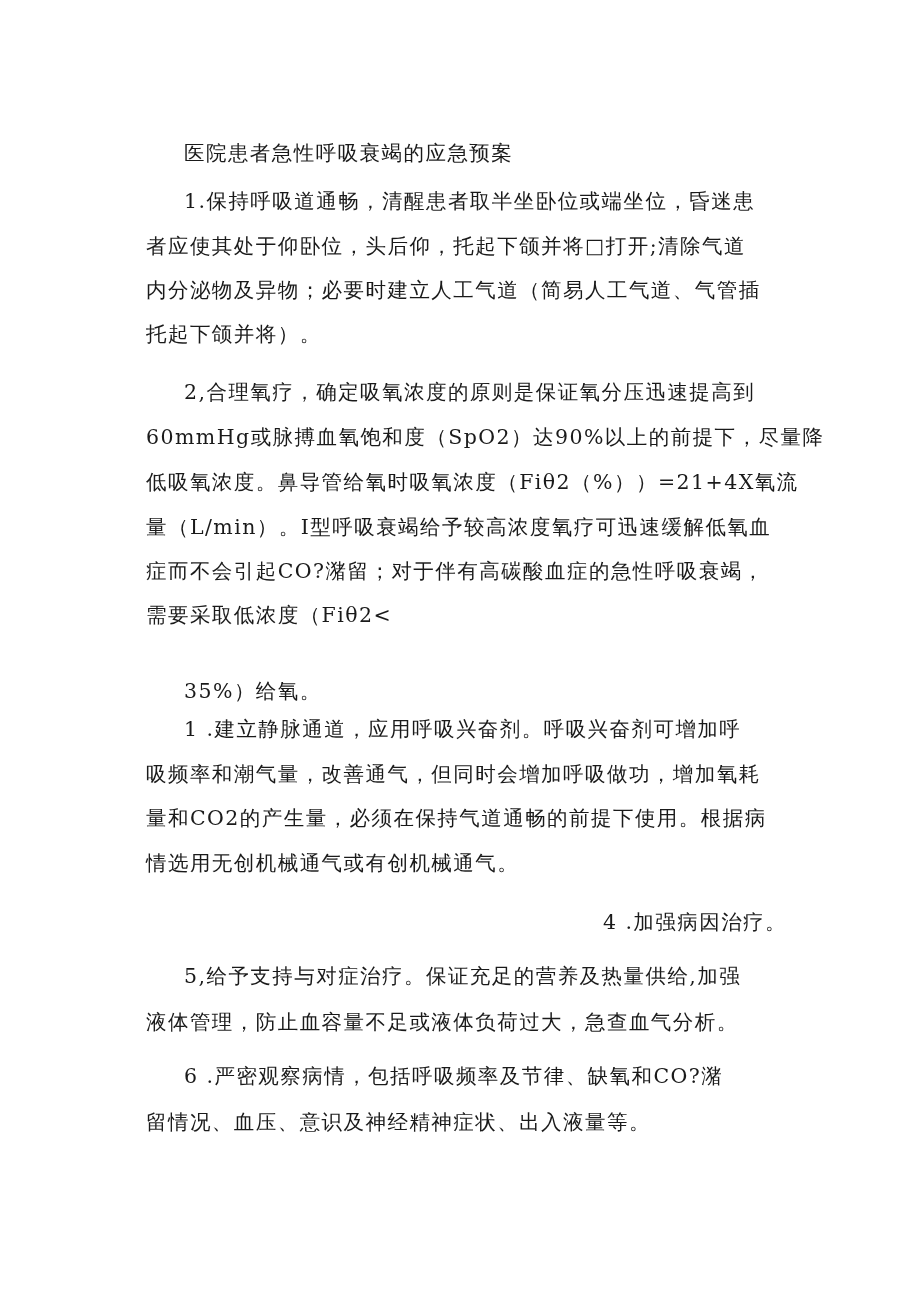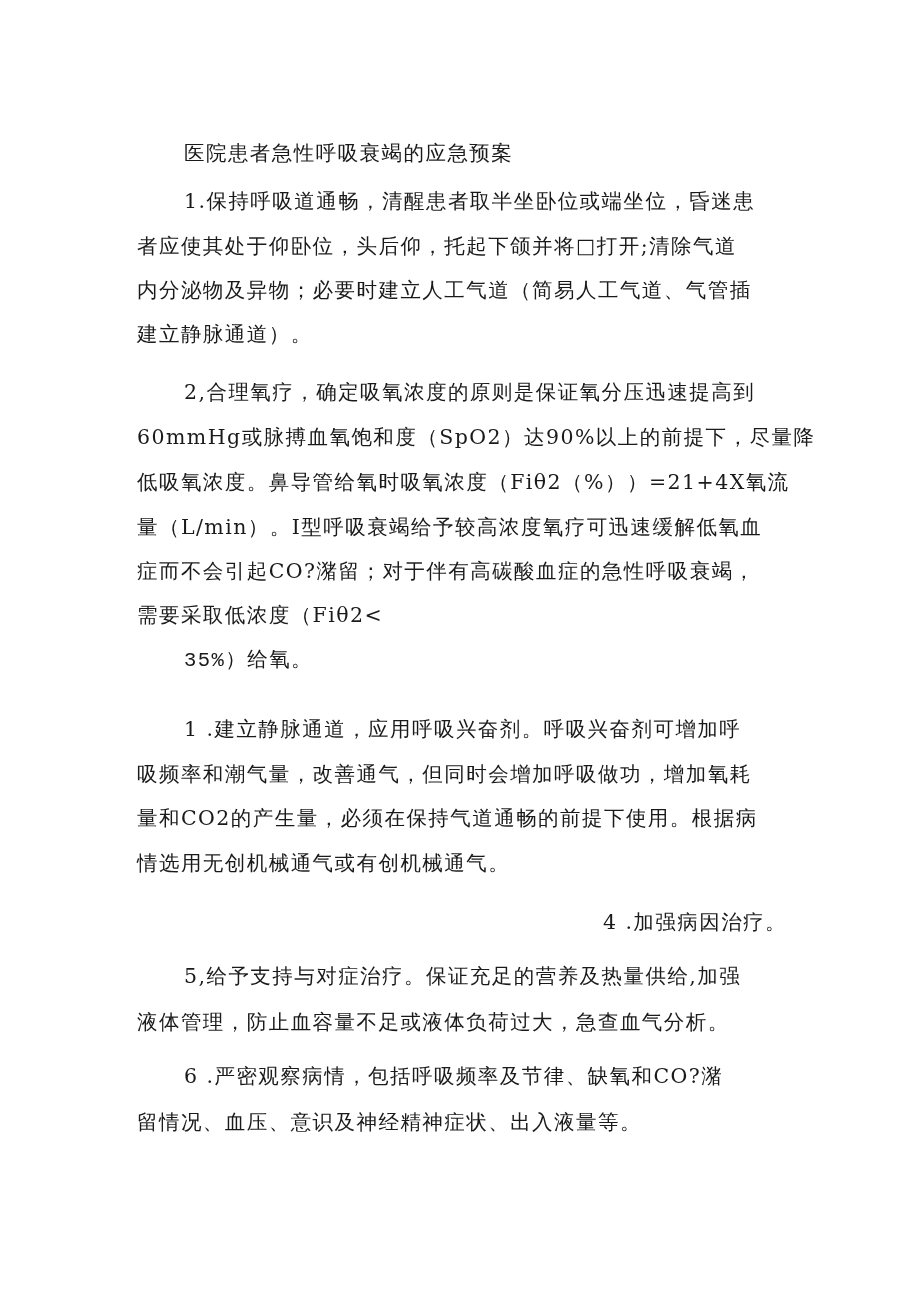--- a/index.html
+++ b/index.html
@@ -18,48 +18,48 @@
     .page {
       position: absolute;
       left: 0;
       top: 0;
       width: 920px;
       height: 1301px;
       background: #ffffff;
     }
     .line {
       position: absolute;
-      left: 137px;
+      left: 146px;
       width: 650px;
       font-size: 20.5px;
       line-height: 28px;
       white-space: nowrap;
       letter-spacing: 1.45px;
     }
     .indent { left: 184px; width: 603px; }
     .title  { left: 184px; }
   </style>
 </head>
 <body>
 
 <div class="page">
   <div class="line title" style="top:139px;">医院患者急性呼吸衰竭的应急预案</div>
 
   <div class="line indent" style="top:187px;">1.保持呼吸道通畅，清醒患者取半坐卧位或端坐位，昏迷患</div>
   <div class="line" style="top:232px;">者应使其处于仰卧位，头后仰，托起下颌并将□打开;清除气道</div>
   <div class="line" style="top:276px;">内分泌物及异物；必要时建立人工气道（简易人工气道、气管插</div>
-  <div class="line" style="top:320px;">建立静脉通道）。</div>
+  <div class="line" style="top:320px;">托起下颌并将）。</div>
 
   <div class="line indent" style="top:378px;">2,合理氧疗，确定吸氧浓度的原则是保证氧分压迅速提高到</div>
   <div class="line" style="top:423px;">60mmHg或脉搏血氧饱和度（SpO2）达90%以上的前提下，尽量降</div>
   <div class="line" style="top:468px;">低吸氧浓度。鼻导管给氧时吸氧浓度（Fiθ2（%））=21+4X氧流</div>
   <div class="line" style="top:557px;">症而不会引起CO?潴留；对于伴有高碳酸血症的急性呼吸衰竭，</div>
   <div class="line" style="top:513px;">量（L/min）。I型呼吸衰竭给予较高浓度氧疗可迅速缓解低氧血</div>
   <div class="line" style="top:601px;">需要采取低浓度（Fiθ2&lt;</div>
-  <div class="line indent" style="top:647px;font-family:Liberation Mono, monospace;">35%）给氧。</div>
+  <div class="line indent" style="top:677px;">35%）给氧。</div>
 
   <div class="line indent" style="top:715px;">1 .建立静脉通道，应用呼吸兴奋剂。呼吸兴奋剂可增加呼</div>
   <div class="line" style="top:760px;">吸频率和潮气量，改善通气，但同时会增加呼吸做功，增加氧耗</div>
   <div class="line" style="top:804px;">量和CO2的产生量，必须在保持气道通畅的前提下使用。根据病</div>
   <div class="line" style="top:849px;">情选用无创机械通气或有创机械通气。</div>
 
   <div class="line indent" style="top:908px;text-align:right;">4     .加强病因治疗。</div>
 
   <div class="line indent" style="top:962px;">5,给予支持与对症治疗。保证充足的营养及热量供给,加强</div>
   <div class="line" style="top:1008px;">液体管理，防止血容量不足或液体负荷过大，急查血气分析。</div>

